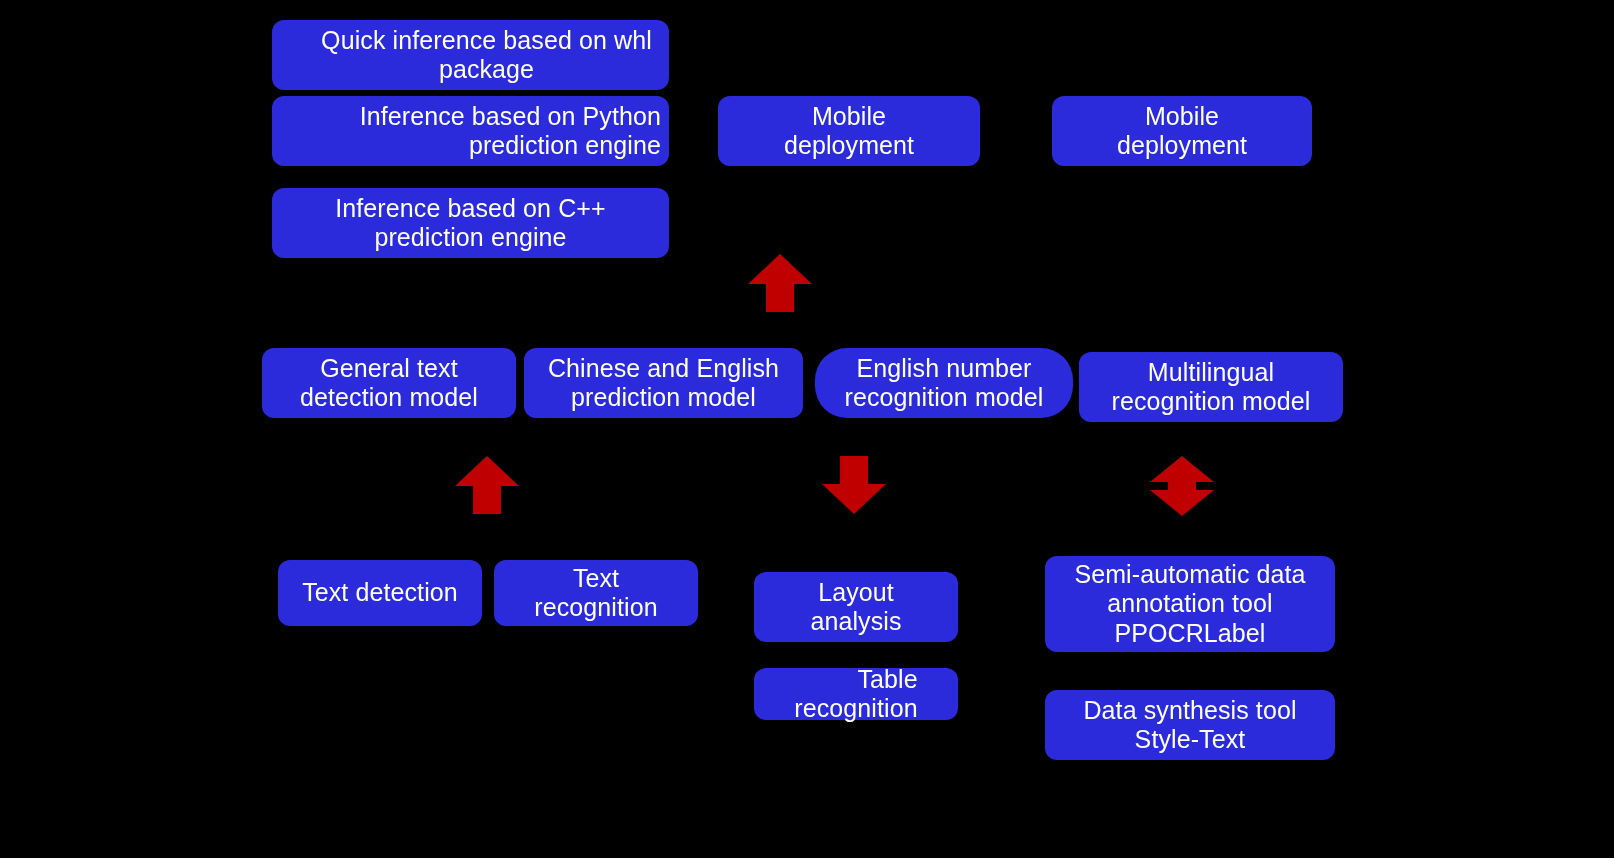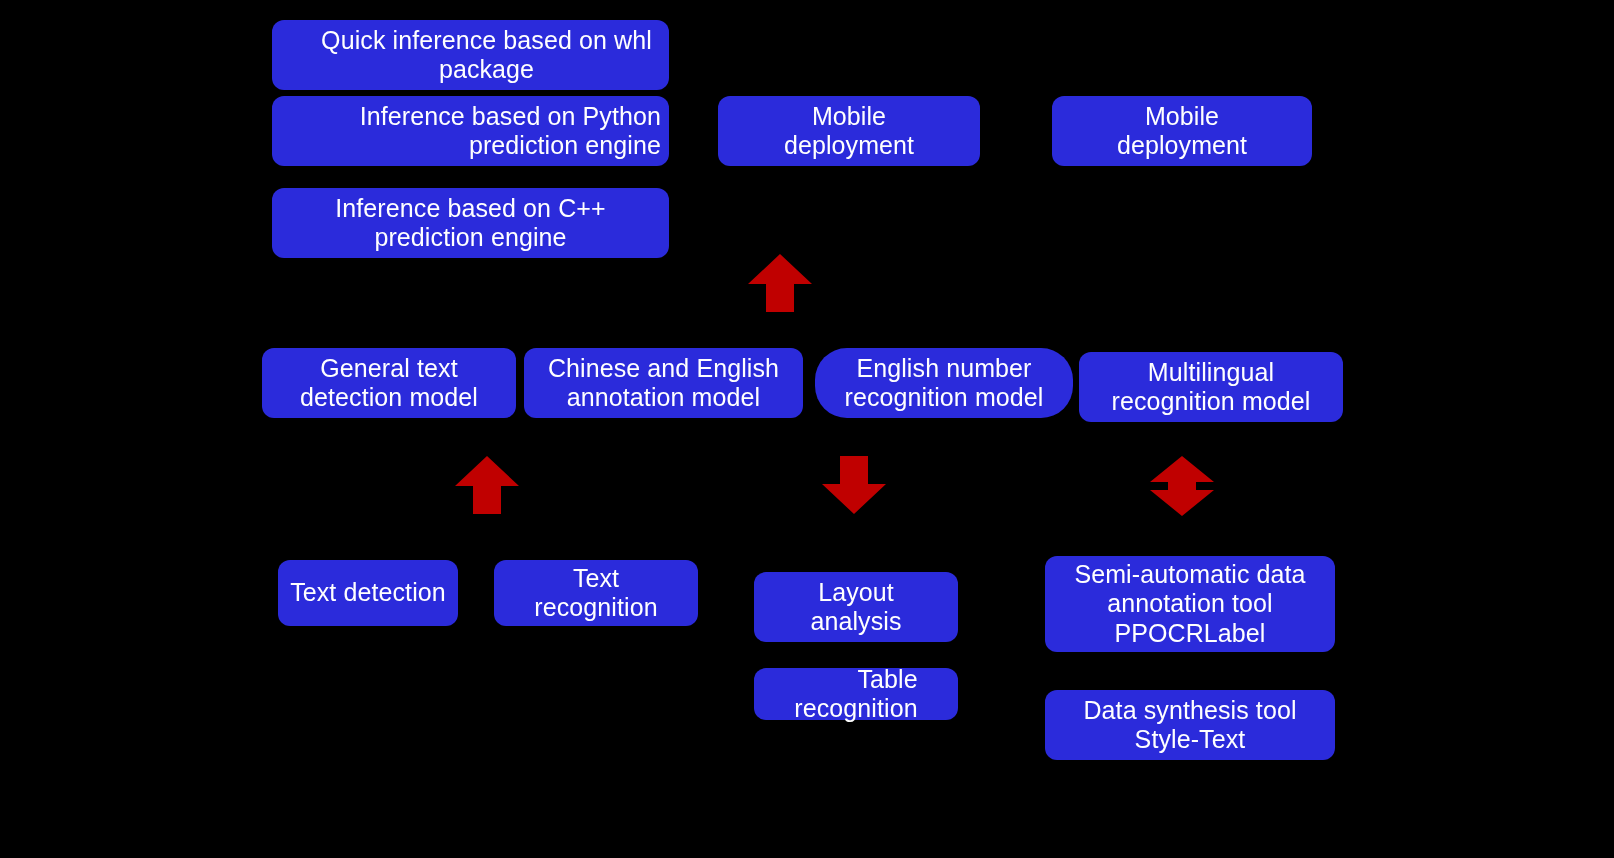--- a/index.html
+++ b/index.html
@@ -59,21 +59,21 @@
   <div class="arrow" style="left:748px; top:254px; width:64px; height:58px;">
     <svg width="64" height="58" viewBox="0 0 64 58">
       <polygon points="32,0 64,30 46,30 46,58 18,58 18,30 0,30" fill="#c00000"></polygon>
     </svg>
   </div>
 
   <div class="node" style="left:262px; top:348px; width:254px; height:70px;">General text
 detection model</div>
 
   <div class="node" style="left:524px; top:348px; width:279px; height:70px;">Chinese and English
-annotation model</div>
+prediction model</div>
 
   <div class="node" style="left:815px; top:348px; width:258px; height:70px;border-radius:32px;">English number
 recognition model</div>
 
   <div class="node" style="left:1079px; top:352px; width:264px; height:70px;">Multilingual
 recognition model</div>
 
   <div class="arrow" style="left:455px; top:456px; width:64px; height:58px;">
     <svg width="64" height="58" viewBox="0 0 64 58">
       <polygon points="32,0 64,30 46,30 46,58 18,58 18,30 0,30" fill="#c00000"></polygon>
@@ -85,21 +85,21 @@
       <polygon points="32,58 0,28 18,28 18,0 46,0 46,28 64,28" fill="#c00000"></polygon>
     </svg>
   </div>
 
   <div class="arrow" style="left:1150px; top:456px; width:64px; height:60px;">
     <svg width="64" height="60" viewBox="0 0 64 60">
       <polygon points="32,0 64,26 46,26 46,34 64,34 32,60 0,34 18,34 18,26 0,26" fill="#c00000"></polygon>
     </svg>
   </div>
 
-  <div class="node" style="left:278px; top:560px; width:180px; height:66px;">Text detection</div>
+  <div class="node" style="left:278px; top:560px; width:204px; height:66px;">Text detection</div>
 
   <div class="node" style="left:494px; top:560px; width:204px; height:66px;">Text
 recognition</div>
 
 
   <div class="node" style="left:754px; top:572px; width:204px; height:70px;">Layout
 analysis</div>
 
   <div class="node" style="left:754px; top:668px; width:204px; height:52px;text-align:right;">Table
 recognition</div>

